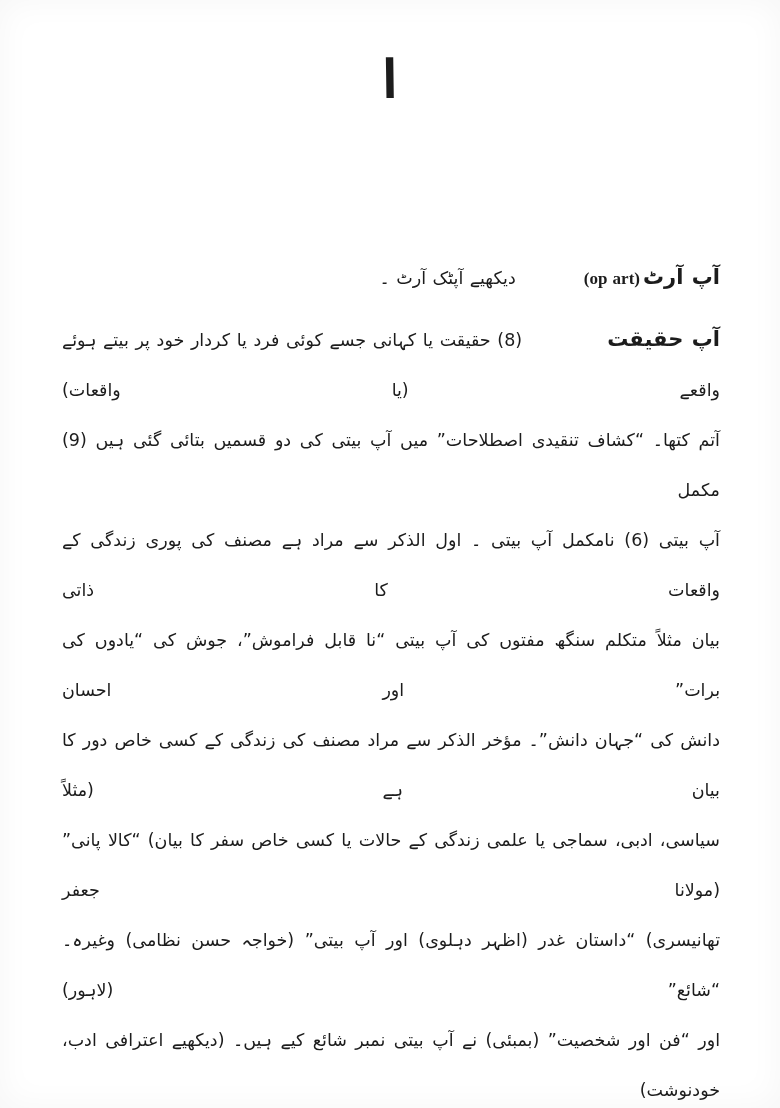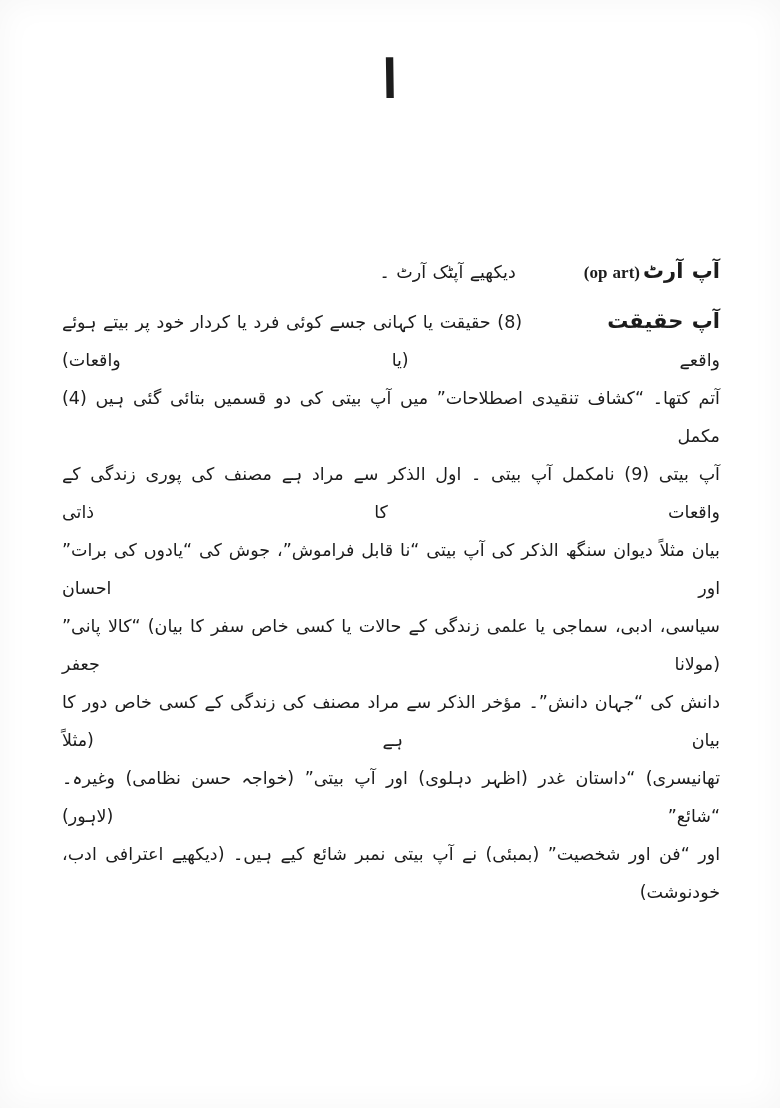--- a/index.html
+++ b/index.html
@@ -34,21 +34,21 @@
     right: 60px;
     left: 62px;
     direction: rtl;
     unicode-bidi: embed;
   }
   .entry {
     margin-bottom: 10px;
   }
   .line {
     font-size: 17.5px;
-    line-height: 38px;
+    line-height: 50px;
     text-align: justify;
     text-align-last: justify;
     word-spacing: 1px;
   }
   .line.end {
     text-align: right;
     text-align-last: right;
   }
   .headword {
     font-weight: 700;
@@ -83,23 +83,23 @@
     <div class="entry">
       <div class="line end">
         <span class="headword">آپ آرٹ</span><span class="latin">(op art)</span><span class="tab w65"></span><span class="rest">دیکھیے آپٹک آرٹ ۔</span>
       </div>
     </div>
 
     <div class="entry">
       <div class="line">
         <span class="headword">آپ حقیقت</span><span class="tab w85"></span><span class="rest">(8) حقیقت یا کہانی جسے کوئی فرد یا کردار خود پر بیتے ہوئے واقعے (یا واقعات)</span>
       </div>
-      <div class="line">آتم کتھا۔ “کشاف تنقیدی اصطلاحات” میں آپ بیتی کی دو قسمیں بتائی گئی ہیں (4) مکمل</div>
-      <div class="line">آپ بیتی (9) نامکمل آپ بیتی ۔ اول الذکر سے مراد ہے مصنف کی پوری زندگی کے واقعات کا ذاتی</div>
-      <div class="line">بیان مثلاً دیوان سنگھ الذکر کی آپ بیتی “نا قابل فراموش”، جوش کی “یادوں کی برات” اور احسان</div>
+      <div class="line">آتم کتھا۔ “کشاف تنقیدی اصطلاحات” میں آپ بیتی کی دو قسمیں بتائی گئی ہیں (9) مکمل</div>
+      <div class="line">آپ بیتی (6) نامکمل آپ بیتی ۔ اول الذکر سے مراد ہے مصنف کی پوری زندگی کے واقعات کا ذاتی</div>
+      <div class="line">بیان مثلاً متکلم سنگھ مفتوں کی آپ بیتی “نا قابل فراموش”، جوش کی “یادوں کی برات” اور احسان</div>
+      <div class="line">دانش کی “جہان دانش”۔ مؤخر الذکر سے مراد مصنف کی زندگی کے کسی خاص دور کا بیان ہے (مثلاً</div>
       <div class="line">سیاسی، ادبی، سماجی یا علمی زندگی کے حالات یا کسی خاص سفر کا بیان) “کالا پانی” (مولانا جعفر</div>
-      <div class="line">دانش کی “جہان دانش”۔ مؤخر الذکر سے مراد مصنف کی زندگی کے کسی خاص دور کا بیان ہے (مثلاً</div>
       <div class="line">تھانیسری) “داستان غدر (اظہر دہلوی) اور آپ بیتی” (خواجہ حسن نظامی) وغیرہ۔ “شائع” (لاہور)</div>
       <div class="line">اور “فن اور شخصیت” (بمبئی) نے آپ بیتی نمبر شائع کیے ہیں۔ (دیکھیے اعترافی ادب، خودنوشت)</div>
     </div>
 
   </div>
 </div>
 
 </body></html>

